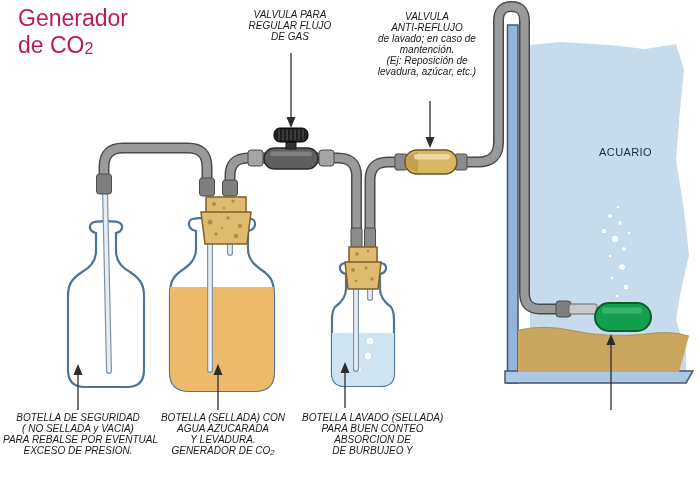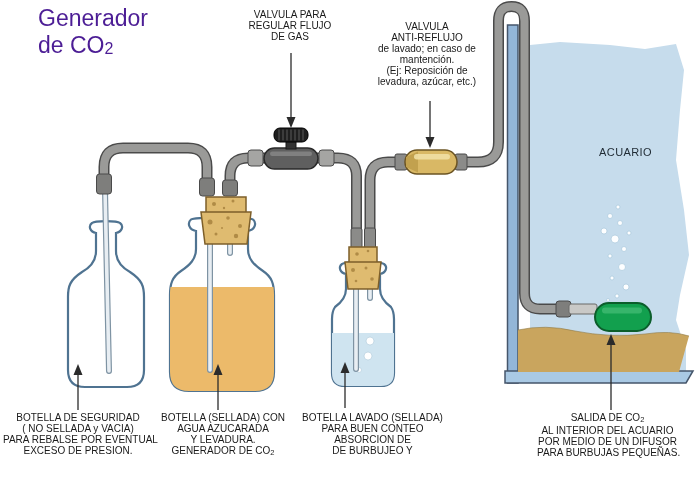--- a/index.html
+++ b/index.html
@@ -1,22 +1,22 @@
 <!DOCTYPE html>
 <html><head>
 <meta charset="utf-8">
 <style>
   html,body{margin:0;padding:0;background:#fff;}
   .stage{position:relative;width:700px;height:486px;background:#fff;overflow:hidden;
          font-family:"Liberation Sans",sans-serif;}
   .stage svg{position:absolute;left:0;top:0;}
-  .title{position:absolute;left:18px;top:5px;font-size:23px;line-height:27px;color:#4c1d95;margin-left:20px;}
+  .title{position:absolute;left:18px;top:5px;font-size:23px;line-height:27px;color:#be185d;}
   .title .sub{font-size:16px;vertical-align:-1px;}
   .ann{position:absolute;font-size:10px;line-height:11px;color:#1a1a1a;text-align:center;}
-  .ann div{white-space:nowrap;}
+  .ann div{white-space:nowrap;font-style:italic;}
   .ann .sub{font-size:7.5px;vertical-align:-1px;}
   .aq-label{position:absolute;left:572px;top:146px;width:80px;text-align:right;
             font-size:11px;letter-spacing:.4px;color:#1f2a33;}
 </style>
 </head>
 <body>
 
 <div class="stage">
 
 <svg width="700" height="486" viewBox="0 0 700 486">
@@ -213,21 +213,21 @@
   <div>Generador</div>
   <div><span>de CO</span><span class="sub">2</span></div>
 </div>
 
 <div class="ann" style="left:235px;top:9px;width:110px;">
   <div>VALVULA PARA</div>
   <div>REGULAR FLUJO</div>
   <div>DE GAS</div>
 </div>
 
-<div class="ann" style="left:361px;top:11px;width:132px;margin-top:10px;">
+<div class="ann" style="left:361px;top:11px;width:132px;">
   <div>VALVULA</div>
   <div>ANTI-REFLUJO</div>
   <div>de lavado; en caso de</div>
   <div>mantención.</div>
   <div>(Ej: Reposición de</div>
   <div>levadura, azúcar, etc.)</div>
 </div>
 
 <div class="aq-label">ACUARIO</div>
 
@@ -245,20 +245,14 @@
   <div><span>GENERADOR DE CO</span><span class="sub">2</span></div>
 </div>
 
 <div class="ann" style="left:302px;top:412px;width:141px;">
   <div>BOTELLA LAVADO (SELLADA)</div>
   <div>PARA BUEN CONTEO</div>
   <div>ABSORCION DE</div>
   <div>DE BURBUJEO Y</div>
 </div>
 
-<div class="ann" style="left:537px;top:412px;width:141px;">
-  <div><span>SALIDA DE CO</span><span class="sub">2</span></div>
-  <div>AL INTERIOR DEL ACUARIO</div>
-  <div>POR MEDIO DE UN DIFUSOR</div>
-  <div>PARA BURBUJAS PEQUEÑAS.</div>
-</div>
 
 </div>
 
 </body></html>

